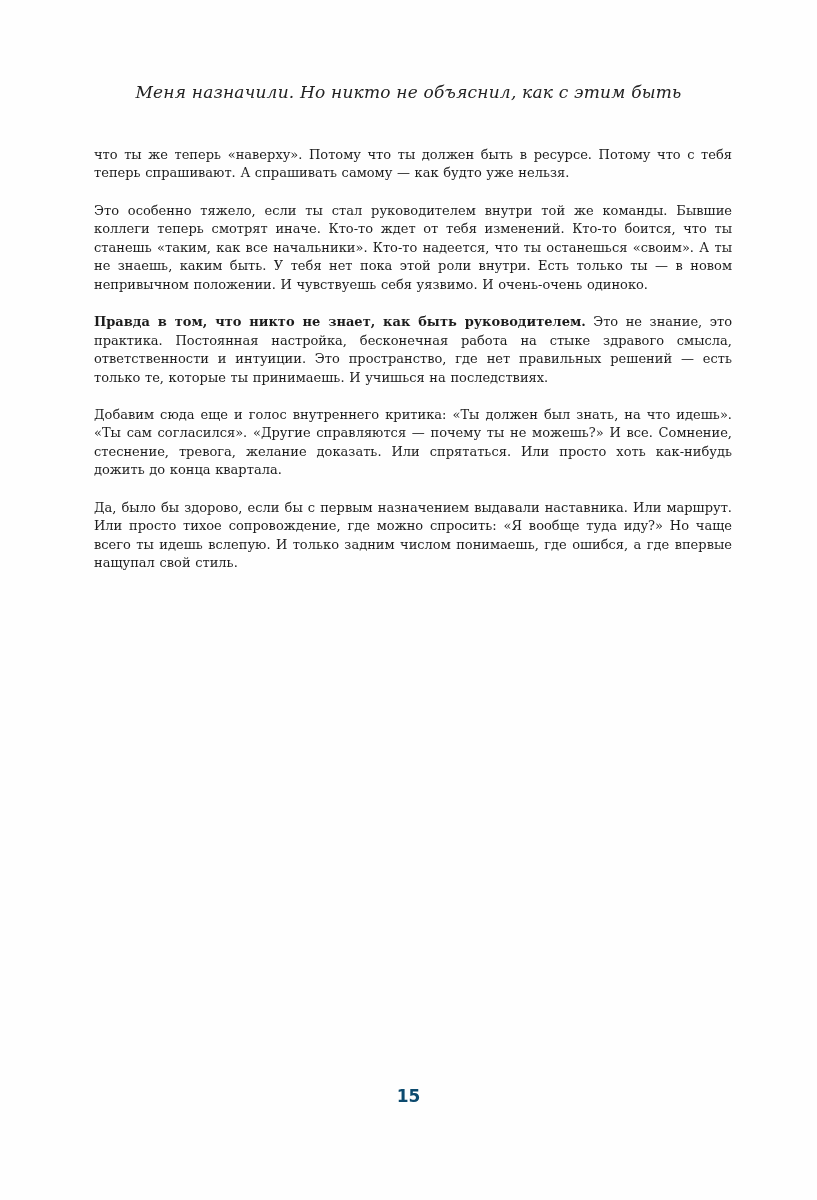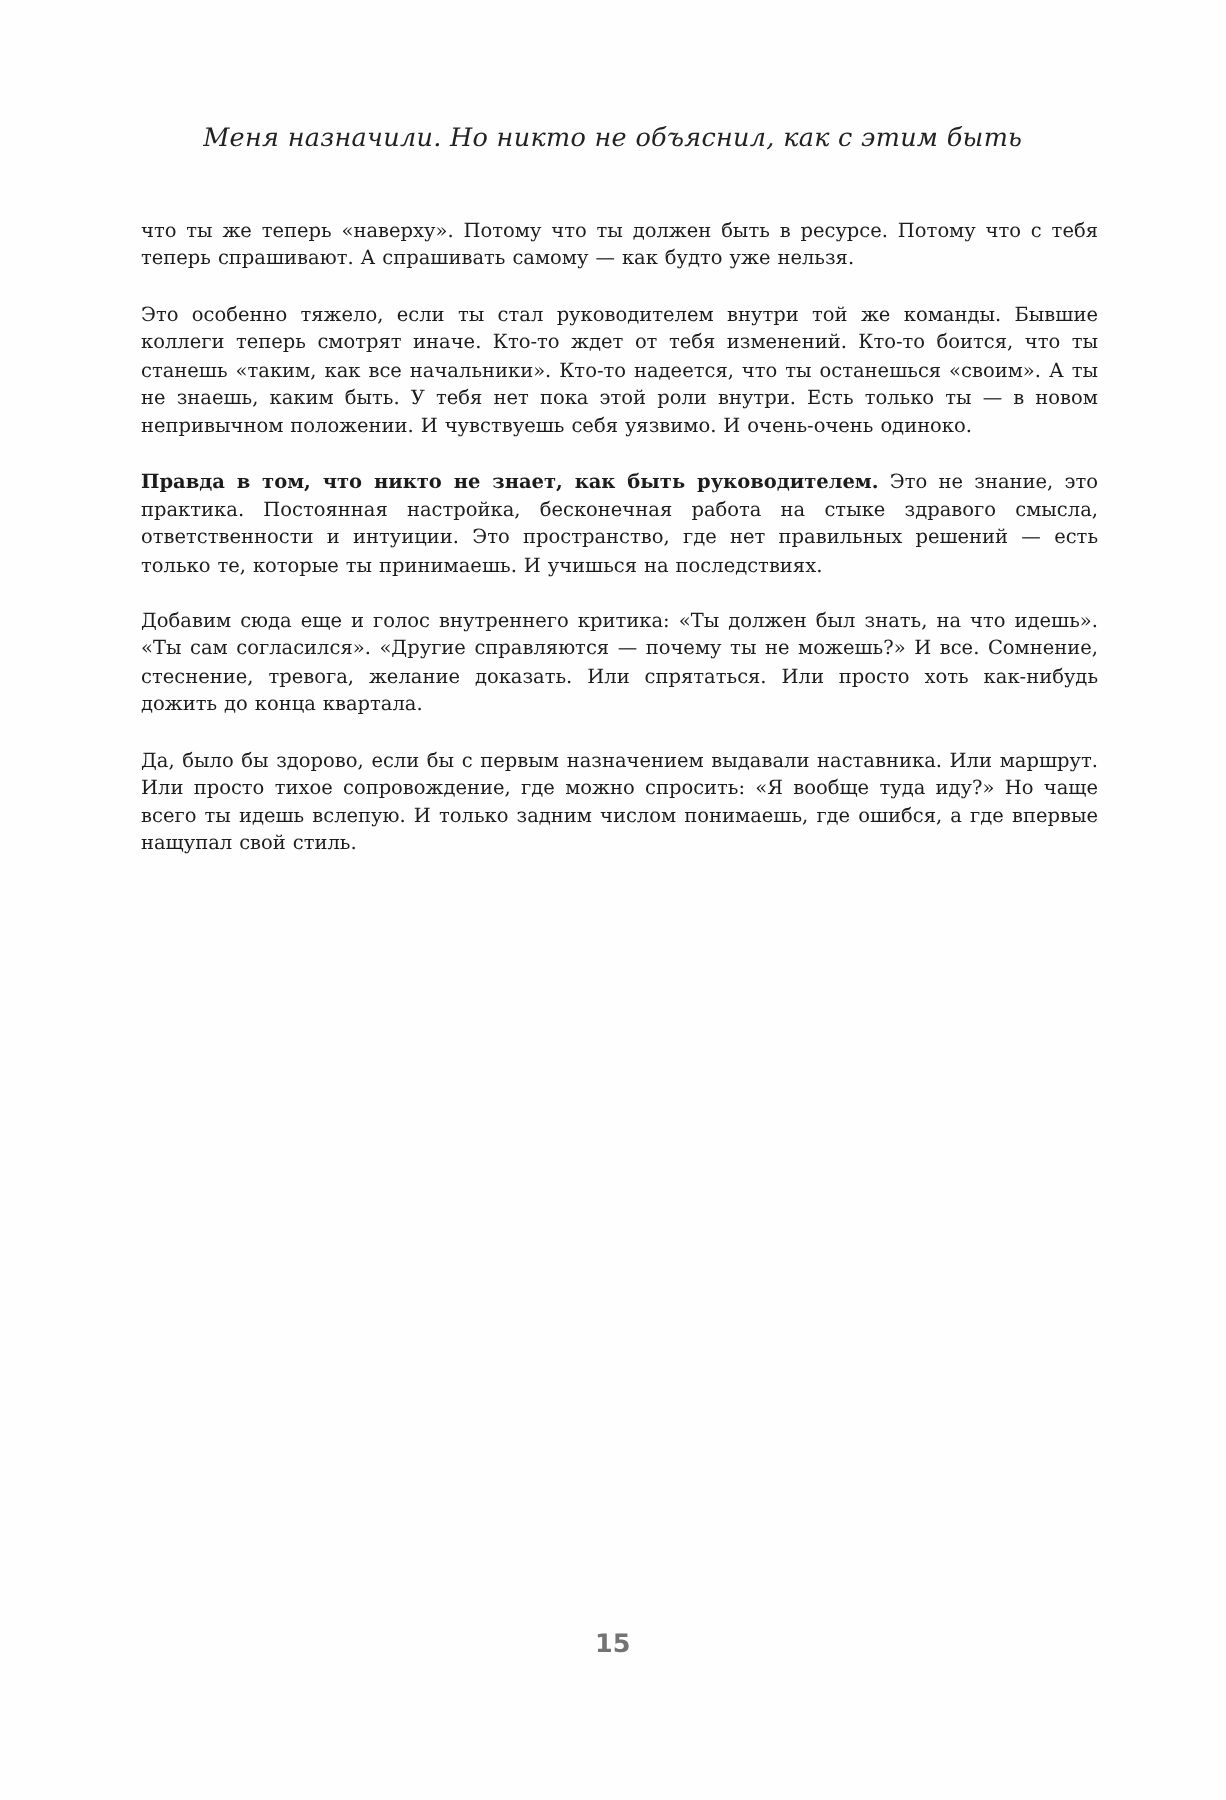--- a/index.html
+++ b/index.html
@@ -48,21 +48,21 @@
   }
   .page-number {
     position: absolute;
     top: 1086px;
     left: 0;
     right: 0;
     text-align: center;
     font-family: "DejaVu Sans", "Liberation Sans", sans-serif;
     font-weight: bold;
     font-size: 17px;
-    color: #737373;
+    color: #0c4a6e;
   }
 </style>
 </head>
 <body>
 
 <div class="page">
 
   <div class="running-header">Меня назначили. Но никто не объяснил, как с этим быть</div>
 
   <div class="content">

